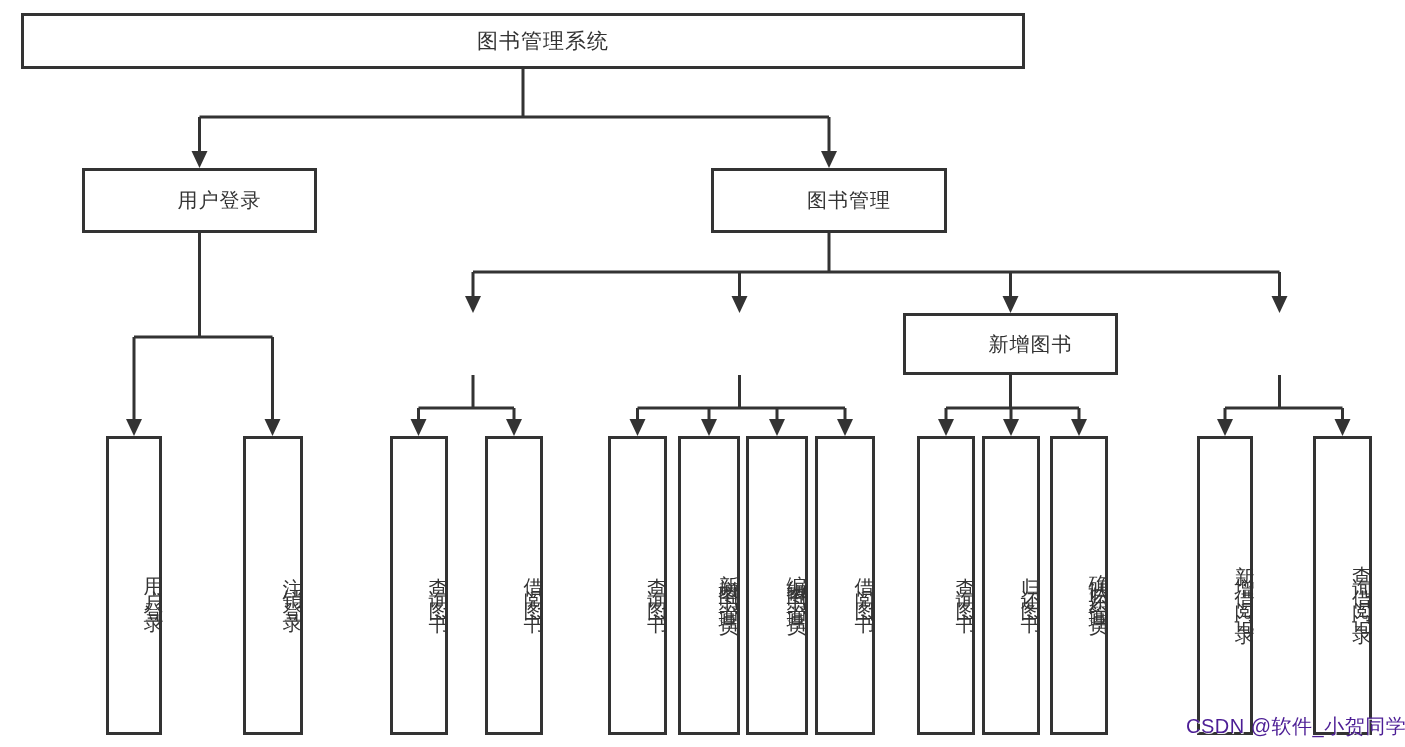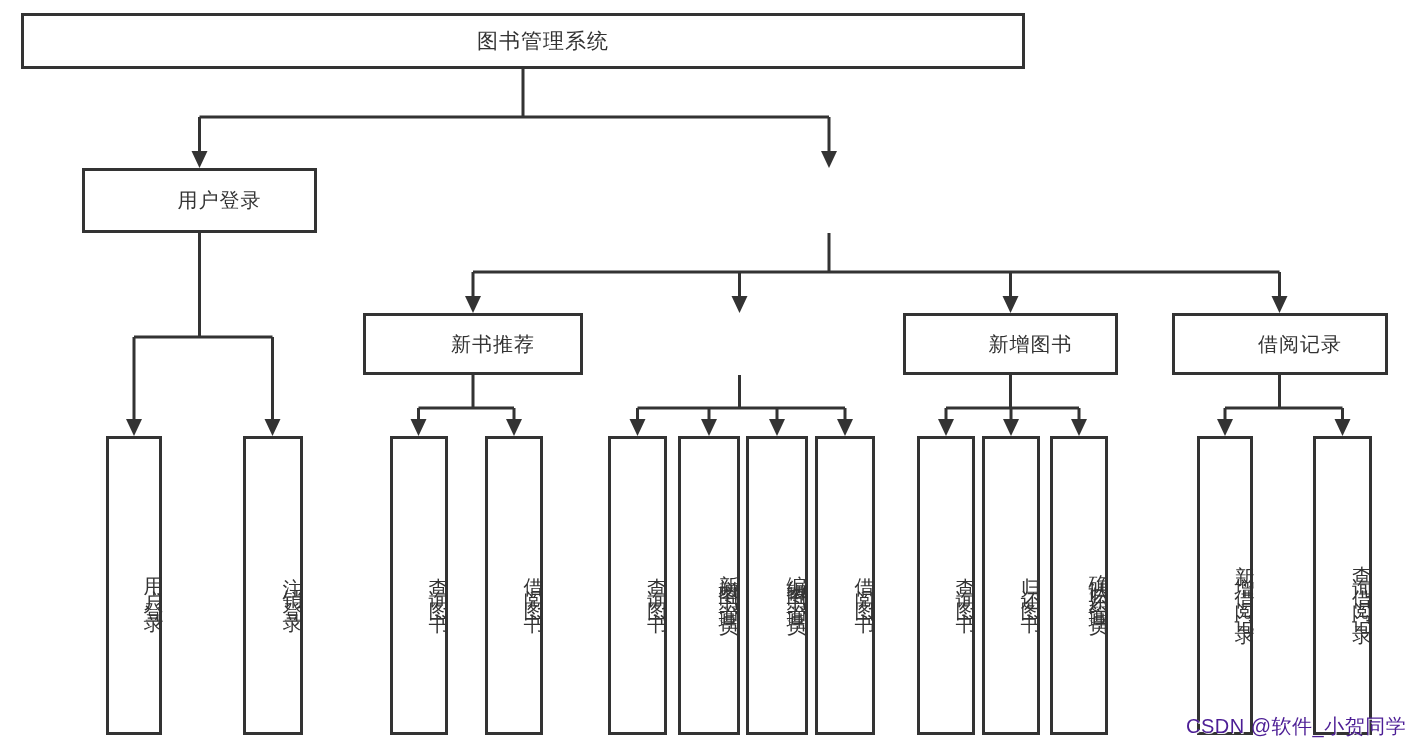--- a/index.html
+++ b/index.html
@@ -90,24 +90,23 @@
       <polygon points="1003,419 1019,419 1011,436"></polygon>
       <polygon points="1071,419 1087,419 1079,436"></polygon>
       <polygon points="1217,419 1233,419 1225,436"></polygon>
       <polygon points="1334.5,419 1350.5,419 1342.5,436"></polygon>
     </g>
   </svg>
 
   <div class="node hnode root-node" style="left:21px; top:13px; width:1004px; height:56px;">图书管理系统</div>
 
   <div class="node hnode" style="left:82px; top:168px; width:235px; height:65px;">用户登录</div>
+  <div class="node hnode" style="left:711px; top:168px; width:236px; height:65px;">图书管理</div>
 
-  <div class="node hnode" style="left:363px; top:313px; width:220px; height:62px;">新书推荐</div>
   <div class="node hnode" style="left:903px; top:313px; width:215px; height:62px;">新增图书</div>
-  <div class="node hnode" style="left:1172px; top:313px; width:216px; height:62px;">借阅记录</div>
 
   <div class="node vnode" style="left:106px; top:436px; width:56px; height:299px;">
     <span>用户登录</span>
   </div>
   <div class="node vnode" style="left:243px; top:436px; width:60px; height:299px;">
     <span>注销登录</span>
   </div>
 
   <div class="node vnode" style="left:390px; top:436px; width:58px; height:299px;">
     <span>查询图书</span>

